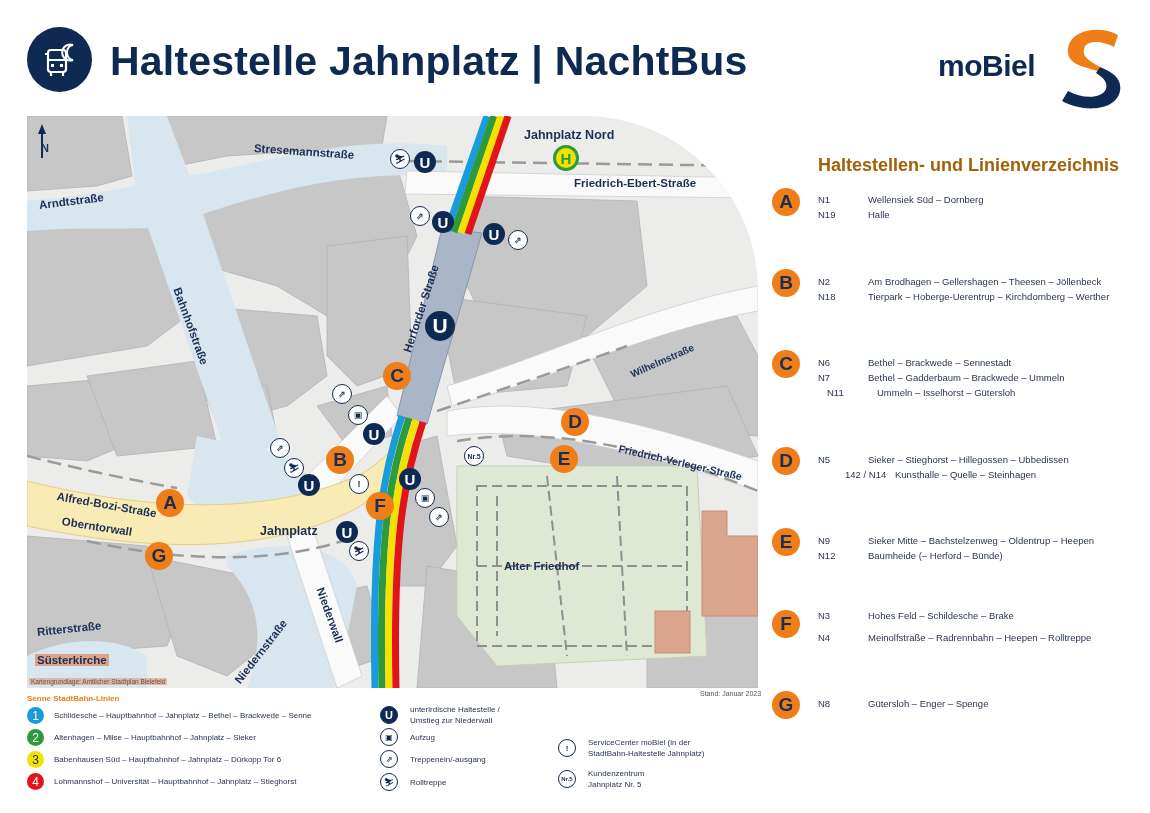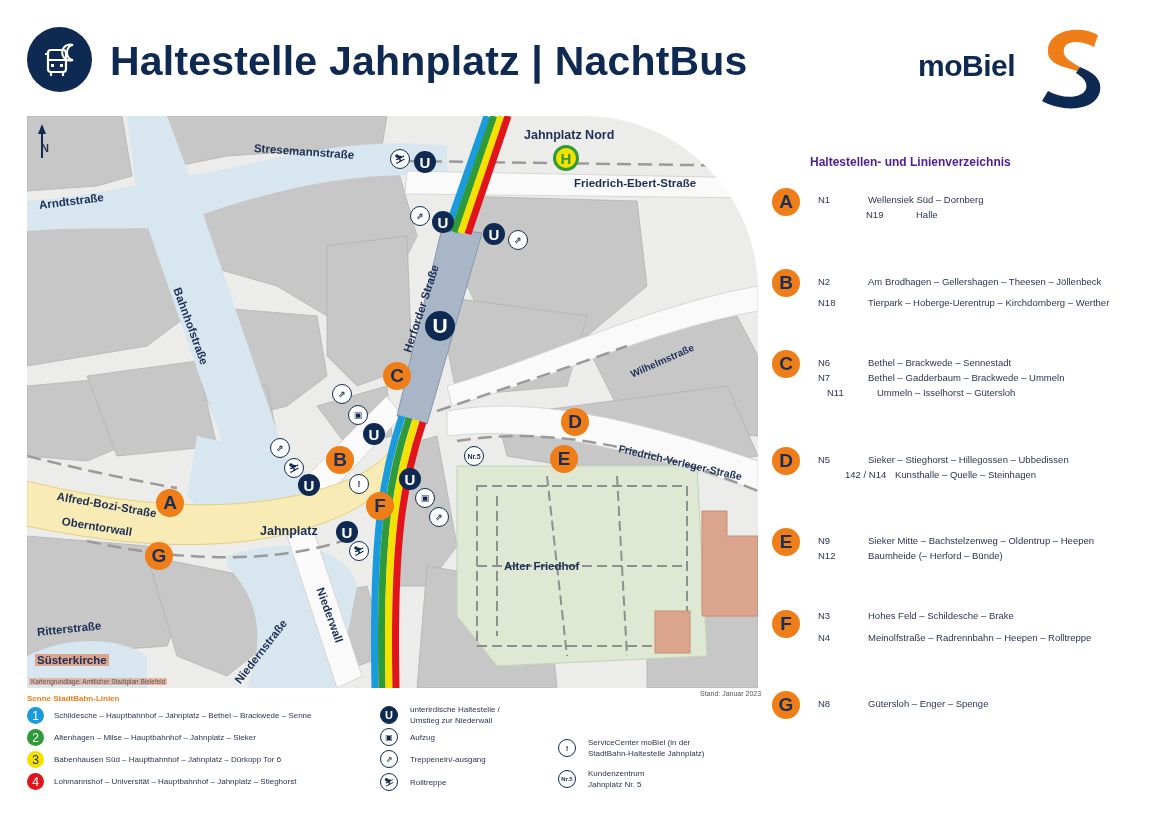--- a/index.html
+++ b/index.html
@@ -2,40 +2,40 @@
 <html><head>
 <meta charset="utf-8">
 <style>
   * { box-sizing: border-box; margin: 0; padding: 0; }
   html, body { width: 1150px; height: 813px; background: #ffffff; overflow: hidden; }
   body { font-family: "Liberation Sans", "DejaVu Sans", sans-serif; color: #0f2a52; position: relative; }
 
   .header-logo-circle { position: absolute; left: 27px; top: 27px; width: 65px; height: 65px; border-radius: 50%; background: #0f2a52; display: flex; align-items: center; justify-content: center; }
   .page-title { position: absolute; left: 110px; top: 38px; font-size: 41px; font-weight: bold; color: #0f2a52; letter-spacing: 0.2px; white-space: nowrap; }
 
-  .brand { position: absolute; left: 918px; top: 27px; width: 200px; height: 85px; text-decoration: underline; }
+  .brand { position: absolute; left: 938px; top: 27px; width: 200px; height: 85px; text-decoration: underline; }
   .brand-text { position: absolute; left: 0; top: 22px; font-size: 30px; font-weight: bold; color: #0f2a52; letter-spacing: -0.5px; }
   .brand-mark { position: absolute; left: 118px; top: 0; }
 
   .map { position: absolute; left: 27px; top: 116px; width: 731px; height: 572px; overflow: hidden; border-top-right-radius: 175px; background: #ededeb; }
   .map svg { position: absolute; left: 0; top: 0; }
   .map-credit { position: absolute; left: 2px; bottom: 3px; font-size: 6.5px; color: #555; background: rgba(232,163,137,0.7); padding: 0 2px; }
   .stand { position: absolute; left: 700px; top: 690px; font-size: 7px; color: #555; }
 
   .map-label { position: absolute; font-weight: bold; color: #1b2f56; font-size: 11.5px; white-space: nowrap; transform-origin: left center; }
   .map-label.big { font-size: 12.5px; }
 
   .stop-marker { position: absolute; width: 28px; height: 28px; border-radius: 50%; background: #ef7d18; color: #1b2f56; font-weight: bold; font-size: 19px; display: flex; align-items: center; justify-content: center; }
   .u-marker { position: absolute; width: 22px; height: 22px; border-radius: 50%; background: #0f2a52; color: #fff; font-weight: bold; font-size: 15px; display: flex; align-items: center; justify-content: center; }
   .u-marker.large { width: 30px; height: 30px; font-size: 21px; }
   .sym-marker { position: absolute; width: 20px; height: 20px; border-radius: 50%; background: #fff; border: 1.5px solid #0f2a52; display: flex; align-items: center; justify-content: center; font-size: 9px; color: #0f2a52; font-weight: bold; }
   .h-marker { position: absolute; width: 26px; height: 26px; border-radius: 50%; background: #f5e100; border: 3px solid #2f9a3a; color: #2f9a3a; font-weight: bold; font-size: 15px; display: flex; align-items: center; justify-content: center; }
 
   .directory { position: absolute; left: 770px; top: 150px; width: 370px; }
-  .directory-title { position: absolute; left: 40px; top: 5px; font-size: 12px; font-weight: bold; color: #4c1d95; white-space: nowrap; }
+  .directory-title { position: absolute; left: 48px; top: 5px; font-size: 18px; font-weight: bold; color: #a16207; white-space: nowrap; }
   .dir-group { position: absolute; left: 0; width: 370px; }
   .dir-badge { position: absolute; left: 2px; top: 0; width: 28px; height: 28px; border-radius: 50%; background: #ef7d18; color: #1b2f56; font-weight: bold; font-size: 19px; display: flex; align-items: center; justify-content: center; }
   .dir-line { position: absolute; left: 48px; font-size: 9.5px; color: #2a3550; white-space: nowrap; }
   .dir-line .code { display: inline-block; width: 50px; }
 
   .legend { position: absolute; left: 27px; top: 694px; }
   .legend-title { position: absolute; left: 0; top: 0; font-size: 8px; font-weight: bold; color: #ef7d18; white-space: nowrap; }
   .line-row { position: absolute; left: 0; display: flex; align-items: center; white-space: nowrap; }
   .line-num { width: 17px; height: 17px; border-radius: 50%; color: #fff; font-size: 12px; display: flex; align-items: center; justify-content: center; margin-right: 10px; }
   .line-text { font-size: 8px; color: #2a3550; }
@@ -245,27 +245,27 @@
   <span class="map-credit">Kartengrundlage: Amtlicher Stadtplan Bielefeld</span>
 </div>
 <span class="stand">Stand: Januar 2023</span>
 
 <div class="directory">
   <div class="directory-title">Haltestellen- und Linienverzeichnis</div>
 
   <div class="dir-group" style="top:38px;">
     <div class="dir-badge">A</div>
     <div class="dir-line" style="top:6px;"><span class="code">N1</span><span>Wellensiek Süd – Dornberg</span></div>
-    <div class="dir-line" style="top:21px;margin-left:48px;"><span class="code">N19</span><span>Halle</span></div>
+    <div class="dir-line" style="top:21px;"><span class="code">N19</span><span>Halle</span></div>
   </div>
 
   <div class="dir-group" style="top:119px;">
     <div class="dir-badge">B</div>
     <div class="dir-line" style="top:7px;"><span class="code">N2</span><span>Am Brodhagen – Gellershagen – Theesen – Jöllenbeck</span></div>
-    <div class="dir-line" style="top:28px;"><span class="code">N18</span><span>Tierpark – Hoberge-Uerentrup – Kirchdornberg – Werther</span></div>
+    <div class="dir-line" style="top:22px;"><span class="code">N18</span><span>Tierpark – Hoberge-Uerentrup – Kirchdornberg – Werther</span></div>
   </div>
 
   <div class="dir-group" style="top:200px;">
     <div class="dir-badge">C</div>
     <div class="dir-line" style="top:7px;"><span class="code">N6</span><span>Bethel – Brackwede – Sennestadt</span></div>
     <div class="dir-line" style="top:22px;"><span class="code">N7</span><span>Bethel – Gadderbaum – Brackwede – Ummeln</span></div>
     <div class="dir-line" style="top:37px;padding-left:9px;"><span class="code">N11</span><span>Ummeln – Isselhorst – Gütersloh</span></div>
   </div>
 
   <div class="dir-group" style="top:297px;">

